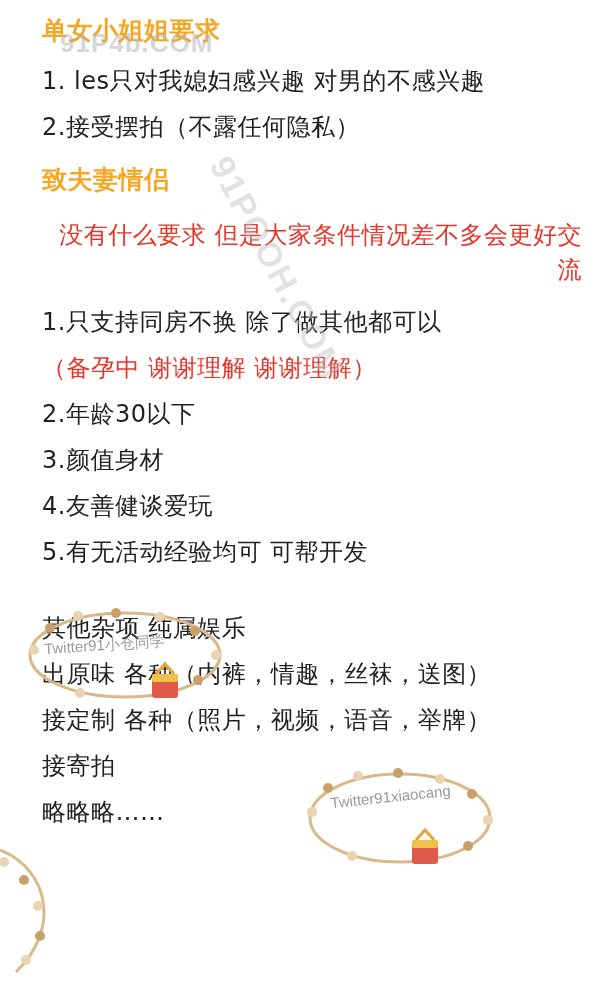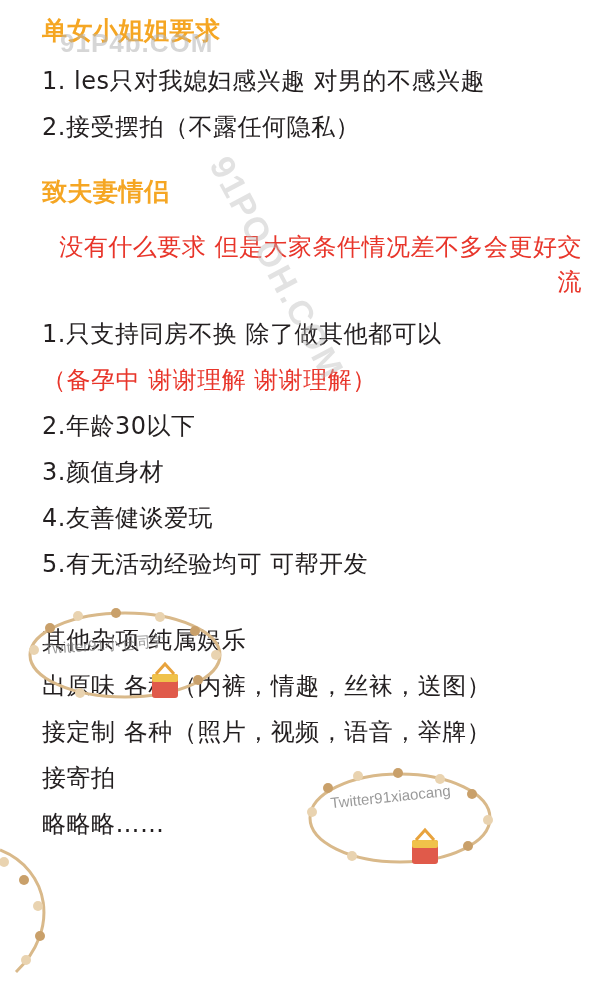--- a/index.html
+++ b/index.html
@@ -54,21 +54,21 @@
 
   .red-wrap {
     color: #e8352a;
     font-size: 24px;
     line-height: 1.45;
     white-space: normal;
     margin-bottom: 22px;
     letter-spacing: 0.5px;
     text-align: right;
   }
-  .gap-large { margin-bottom: 40px; }
+  .gap-large { margin-bottom: 28px; }
   .gap-xlarge { margin-bottom: 52px; }
 
   
   .wm-main {
     position: absolute;
     left: 60px;
     top: 28px;
     font-size: 26px;
     font-weight: bold;
     color: rgba(180, 180, 180, 0.55);

